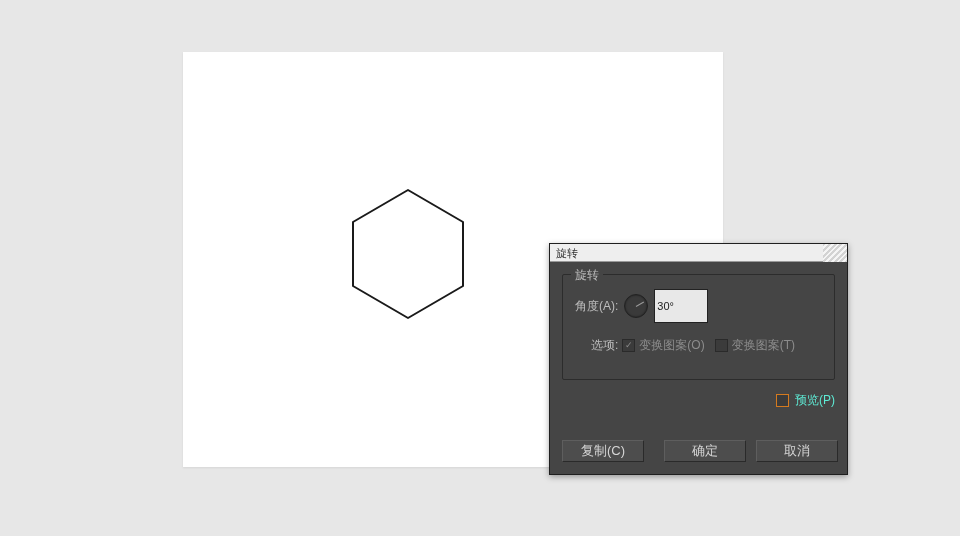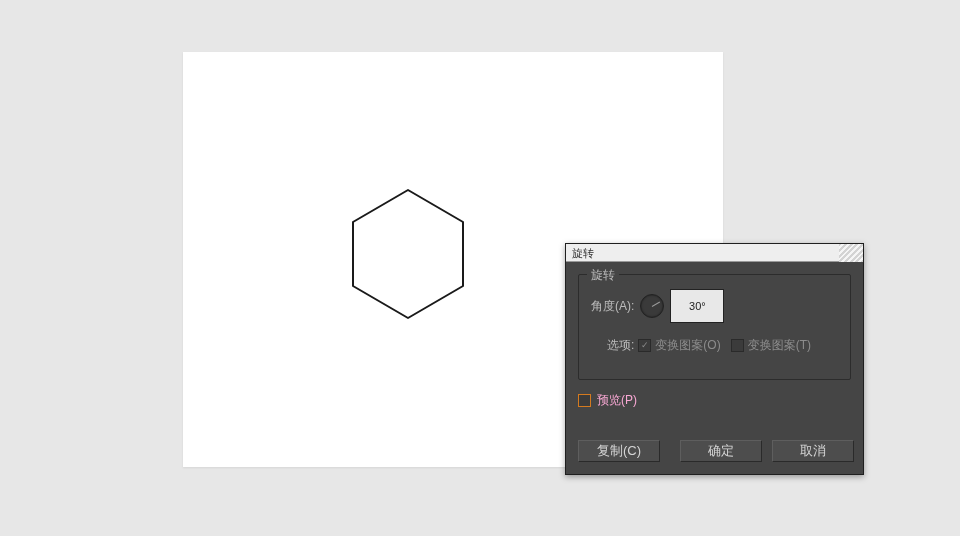--- a/index.html
+++ b/index.html
@@ -1,40 +1,40 @@
 <!DOCTYPE html>
 <html><head>
 <meta charset="utf-8">
 <style>
   html,body{margin:0;padding:0;width:960px;height:536px;background:#e7e7e7;font-family:"Microsoft YaHei","SimSun",Arial,sans-serif;font-size:12px;color:#bcbcbc;overflow:hidden;}
   .stage{position:relative;width:960px;height:536px;}
   
   .artboard{position:absolute;left:183px;top:52px;width:540px;height:415px;background:#ffffff;box-shadow:0 1px 2px rgba(0,0,0,0.08);}
   
-  .dialog{position:absolute;left:549px;top:243px;width:297px;height:230px;background:#454545;border:1px solid #1f1f1f;box-shadow:0 2px 6px rgba(0,0,0,0.35);margin-left:16px;}
+  .dialog{position:absolute;left:549px;top:243px;width:297px;height:230px;background:#454545;border:1px solid #1f1f1f;box-shadow:0 2px 6px rgba(0,0,0,0.35);}
   .titlebar{height:18px;background:#eeeeee;border-bottom:1px solid #999;color:#333;font-size:11px;line-height:18px;padding:0 6px;box-sizing:border-box;}
   .titlebar-hatch{position:absolute;right:0;top:0;width:24px;height:18px;
     background:repeating-linear-gradient(135deg,#d3d3d3 0,#d3d3d3 2px,#f5f5f5 2px,#f5f5f5 4px);}
   .body{position:absolute;left:0;top:18px;right:0;bottom:0;padding:12px 12px 10px 12px;box-sizing:border-box;}
   
   .fieldset{position:relative;border:1px solid #2c2c2c;border-radius:2px;padding:14px 12px 12px 12px;box-sizing:border-box;height:106px;}
   .fieldset-legend{position:absolute;left:8px;top:-8px;background:#454545;padding:0 4px;color:#bcbcbc;font-size:12px;}
-  .row{display:flex;align-items:center;color:#bcbcbc;text-align:center;}
+  .row{display:flex;align-items:center;color:#bcbcbc;}
   .row + .row{margin-top:14px;}
   .label{white-space:nowrap;}
   .angle-dial{width:22px;height:22px;border-radius:50%;background:#3a3a3a;border:1px solid #222;margin:0 6px;position:relative;box-shadow:inset 0 0 2px rgba(0,0,0,0.6);}
   .angle-dial .hand{position:absolute;left:50%;top:50%;width:9px;height:1px;background:#9a9a9a;transform-origin:0 50%;transform:rotate(-30deg);}
   .angle-input{width:48px;height:16px;line-height:16px;background:#e8e8e8;color:#222;font-size:11px;padding:8px 2px;border:1px solid #222;box-sizing:content-box;}
   .opts-label{margin-left:16px;}
   .chk{display:inline-flex;align-items:center;margin-left:4px;}
   .chk .box{width:11px;height:11px;border:1px solid #2a2a2a;background:#3b3b3b;display:inline-flex;align-items:center;justify-content:center;margin-right:4px;font-size:9px;line-height:1;}
   .chk .box.checked{color:#8c8c8c;}
   .chk.disabled{color:#8c8c8c;}
   
-  .preview{display:flex;align-items:center;margin-top:12px;color:#f9a8d4;}
+  .preview{display:flex;align-items:center;margin-top:12px;color:#5eead4;justify-content:flex-end;}
   .preview .pbox{width:11px;height:11px;border:1px solid #d47a1f;background:#3b3b3b;margin-right:6px;}
   
   .btnrow{position:absolute;left:12px;right:12px;bottom:12px;display:flex;gap:10px;}
   .btn{flex:0 0 auto;width:82px;height:22px;line-height:20px;text-align:center;background:#4d4d4d;border:1px solid #2a2a2a;border-top-color:#5e5e5e;border-left-color:#5e5e5e;color:#d6d6d6;font-size:13px;cursor:pointer;box-sizing:border-box;}
   .btn + .btn{}
   .btnrow .spacer{flex:1;}
 </style>
 </head>
 <body>
 <div class="stage">

